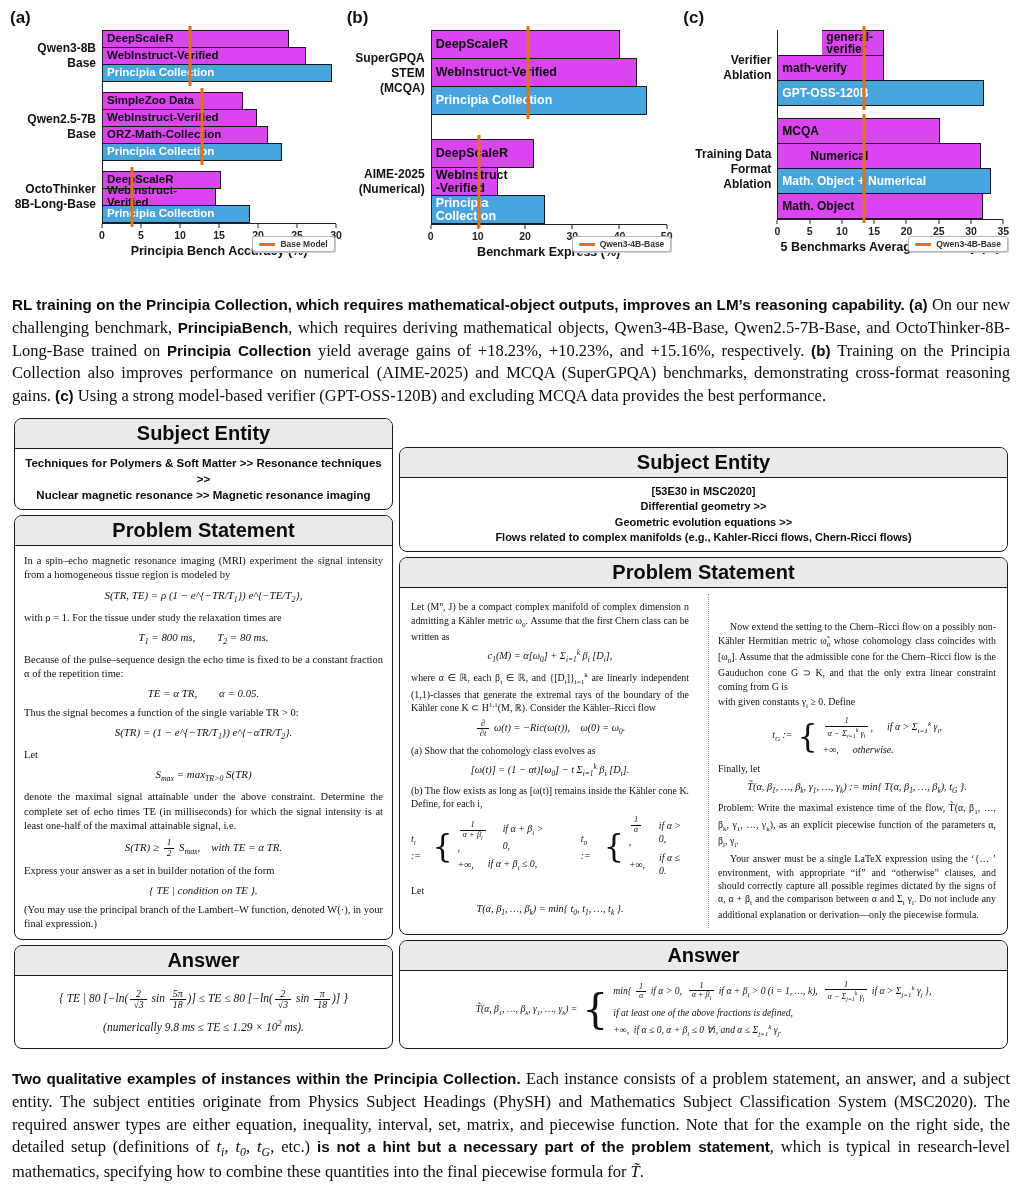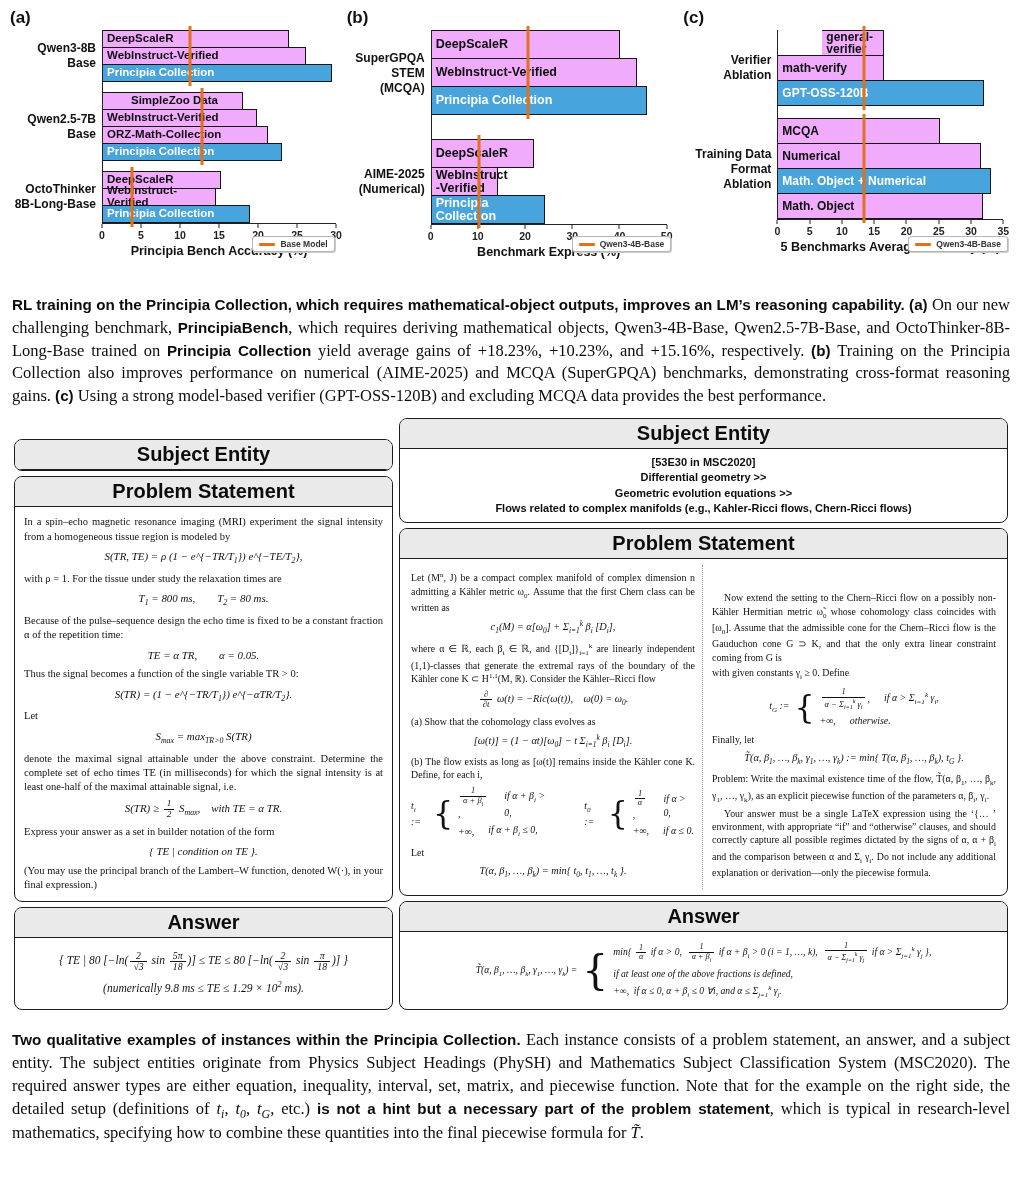--- a/index.html
+++ b/index.html
@@ -9,21 +9,21 @@
   .charts{display:flex;gap:4px;padding:0 8px;margin-top:6px;height:274px;}
   .chart-panel{position:relative;flex:1;}
   .p0{--L:94px;--P:234px;--BH:18px;--GAP:10px;}
   .p1{--L:86px;--P:236px;--BH:29px;--GAP:24px;}
   .p2{--L:96px;--P:226px;--BH:26px;--GAP:12px;}
   .panel-label{position:absolute;top:2px;left:2px;font:700 17px "Liberation Sans",sans-serif;}
   .plot{margin-left:var(--L);width:var(--P);border-left:1.5px solid #222;margin-top:24px;}
   .group{position:relative;margin-bottom:var(--GAP);}
   .group:last-child{margin-bottom:0;}
   .gbars{position:relative;display:flex;flex-direction:column;}
-  .bar{height:var(--BH);background:#f0abfc;border:1px solid #161616;border-left:none;
+  .bar{height:var(--BH);background:#d946ef;border:1px solid #161616;border-left:none;
        box-sizing:border-box;display:flex;align-items:center;position:relative;}
   .bar+.bar{margin-top:-1px;}
   .bar.hl{background:#47a4dc;}
   .blab{margin-left:4px;font:700 11.5px "Liberation Sans",sans-serif;color:#0d0d0d;
         white-space:pre-line;line-height:1.02;z-index:2;white-space:pre-line;}
   .p1 .blab{font-size:12.5px;}
   .p2 .blab{font-size:12px;}
   .bar.hl .blab{color:#fff;}
   .glabel{position:absolute;right:calc(100% + 7px);top:50%;transform:translateY(-50%);
           width:calc(var(--L) - 12px);text-align:right;font:700 12px "Liberation Sans",sans-serif;
@@ -52,21 +52,21 @@
   .sec{border:1.6px solid #1c1c1c;border-radius:8px;background:#fff;margin-bottom:5px;overflow:hidden;}
   .sec-h{background:#eaeaea;border-bottom:1.6px solid #1c1c1c;text-align:center;
          font:700 20px "Liberation Sans",sans-serif;padding:3px 0;color:#0c0c0c;}
   .sec-b{padding:6px 9px;}
   .ent{text-align:center;font:700 11.5px/1.4 "Liberation Sans",sans-serif;color:#0c0c0c;}
   .col-right .ent{font-size:11px;}
   .prose{font-size:10.5px;line-height:1.36;}
   .prose p{margin:2px 0;text-align:justify;font-family:Liberation Serif, serif;}
   .prose p.ind{text-indent:12px;}
   .dm{text-align:center;font-style:italic;margin:5px 0;font-size:1.04em;}
-  .two-col{display:flex;}
+  .two-col{display:flex;gap:12px;}
   .two-col .tc{flex:1;min-width:0;font-size:9.9px;line-height:1.33;padding:4px 7px 4px 2px;}
   .two-col .tc+.tc{border-left:1px dotted #999;padding-left:9px;padding-top:24px;padding-right:2px;}
   .frac{display:inline-flex;flex-direction:column;vertical-align:middle;text-align:center;
         line-height:1.05;margin:0 2px;}
   .fn{padding:0 3px;border-bottom:1px solid #111;font-size:0.85em;}
   .fd{padding:0 3px;font-size:0.85em;}
   .cases-wrap{display:flex;justify-content:center;gap:30px;margin:6px 0;font-style:italic;}
   .case{display:flex;align-items:center;gap:5px;}
   .brace{font-family:"DejaVu Serif",serif;font-weight:400;line-height:0.85;font-style:normal;}
   .crows{display:flex;flex-direction:column;gap:3px;}
@@ -95,21 +95,21 @@
             <div class="bar hl" style="width: 98%;">
               <span class="blab">Principia Collection</span>
             </div>
             <div class="baseline" style="left: 37%;"></div>
           </div>
         </div>
         <div class="group">
           <div class="glabel">Qwen2.5-7B
 Base</div>
           <div class="gbars">
-            <div class="bar" style="width: 60%; padding-left: 24px;">
+            <div class="bar" style="width: 60%;">
               <span class="blab">SimpleZoo Data</span>
             </div>
             <div class="bar" style="width: 65.6667%;">
               <span class="blab">WebInstruct-Verified</span>
             </div>
             <div class="bar" style="width: 70.3333%;">
               <span class="blab">ORZ-Math-Collection</span>
             </div>
             <div class="bar hl" style="width: 76.3333%;">
               <span class="blab">Principia Collection</span>
@@ -235,21 +235,21 @@
           </div>
         </div>
         <div class="group">
           <div class="glabel">Training Data
 Format
 Ablation</div>
           <div class="gbars">
             <div class="bar" style="width: 71.7143%;">
               <span class="blab">MCQA</span>
             </div>
-            <div class="bar" style="width: 89.7143%;">
+            <div class="bar" style="width: 89.7143%; padding-left: 28px;">
               <span class="blab">Numerical</span>
             </div>
             <div class="bar hl" style="width: 94.2857%;">
               <span class="blab">Math. Object + Numerical</span>
             </div>
             <div class="bar" style="width: 90.5714%;">
               <span class="blab">Math. Object</span>
             </div>
             <div class="baseline" style="left: 38%;"></div>
           </div>
@@ -280,20 +280,21 @@
     </div>
   </div>
 </div>
 
 <div class="caption"><span class="bs">RL training on the Principia Collection, which requires mathematical-object outputs, improves an LM’s reasoning capability. (a) </span><span class="rg">On our new challenging benchmark, </span><span class="bs">PrincipiaBench</span><span class="rg">, which requires deriving mathematical objects, Qwen3-4B-Base, Qwen2.5-7B-Base, and OctoThinker-8B-Long-Base trained on </span><span class="bs">Principia Collection</span><span class="rg"> yield average gains of +18.23%, +10.23%, and +15.16%, respectively. </span><span class="bs">(b) </span><span class="rg">Training on the Principia Collection also improves performance on numerical (AIME-2025) and MCQA (SuperGPQA) benchmarks, demonstrating cross-format reasoning gains. </span><span class="bs">(c) </span><span class="rg">Using a strong model-based verifier (GPT-OSS-120B) and excluding MCQA data provides the best performance.</span></div>
 
 <div class="examples">
   <div class="col-left">
     <div class="sec">
       <div class="sec-h">Subject Entity</div>
+      <div class="sec-b ent">Techniques for Polymers &amp; Soft Matter &gt;&gt; Resonance techniques &gt;&gt;<br>Nuclear magnetic resonance &gt;&gt; Magnetic resonance imaging</div>
     </div>
     <div class="sec">
       <div class="sec-h">Problem Statement</div>
       <div class="sec-b prose">
           <p>In a spin–echo magnetic resonance imaging (MRI) experiment the signal intensity from a homogeneous tissue region is modeled by</p>
           <div class="dm">S(TR, TE) = ρ (1 − e^{−TR/T<sub>1</sub>}) e^{−TE/T<sub>2</sub>},</div>
           <p>with ρ = 1. For the tissue under study the relaxation times are</p>
           <div class="dm">T<sub>1</sub> = 800 ms,  T<sub>2</sub> = 80 ms.</div>
           <p>Because of the pulse–sequence design the echo time is fixed to be a constant fraction α of the repetition time:</p>
           <div class="dm">TE = α TR,  α = 0.05.</div>

